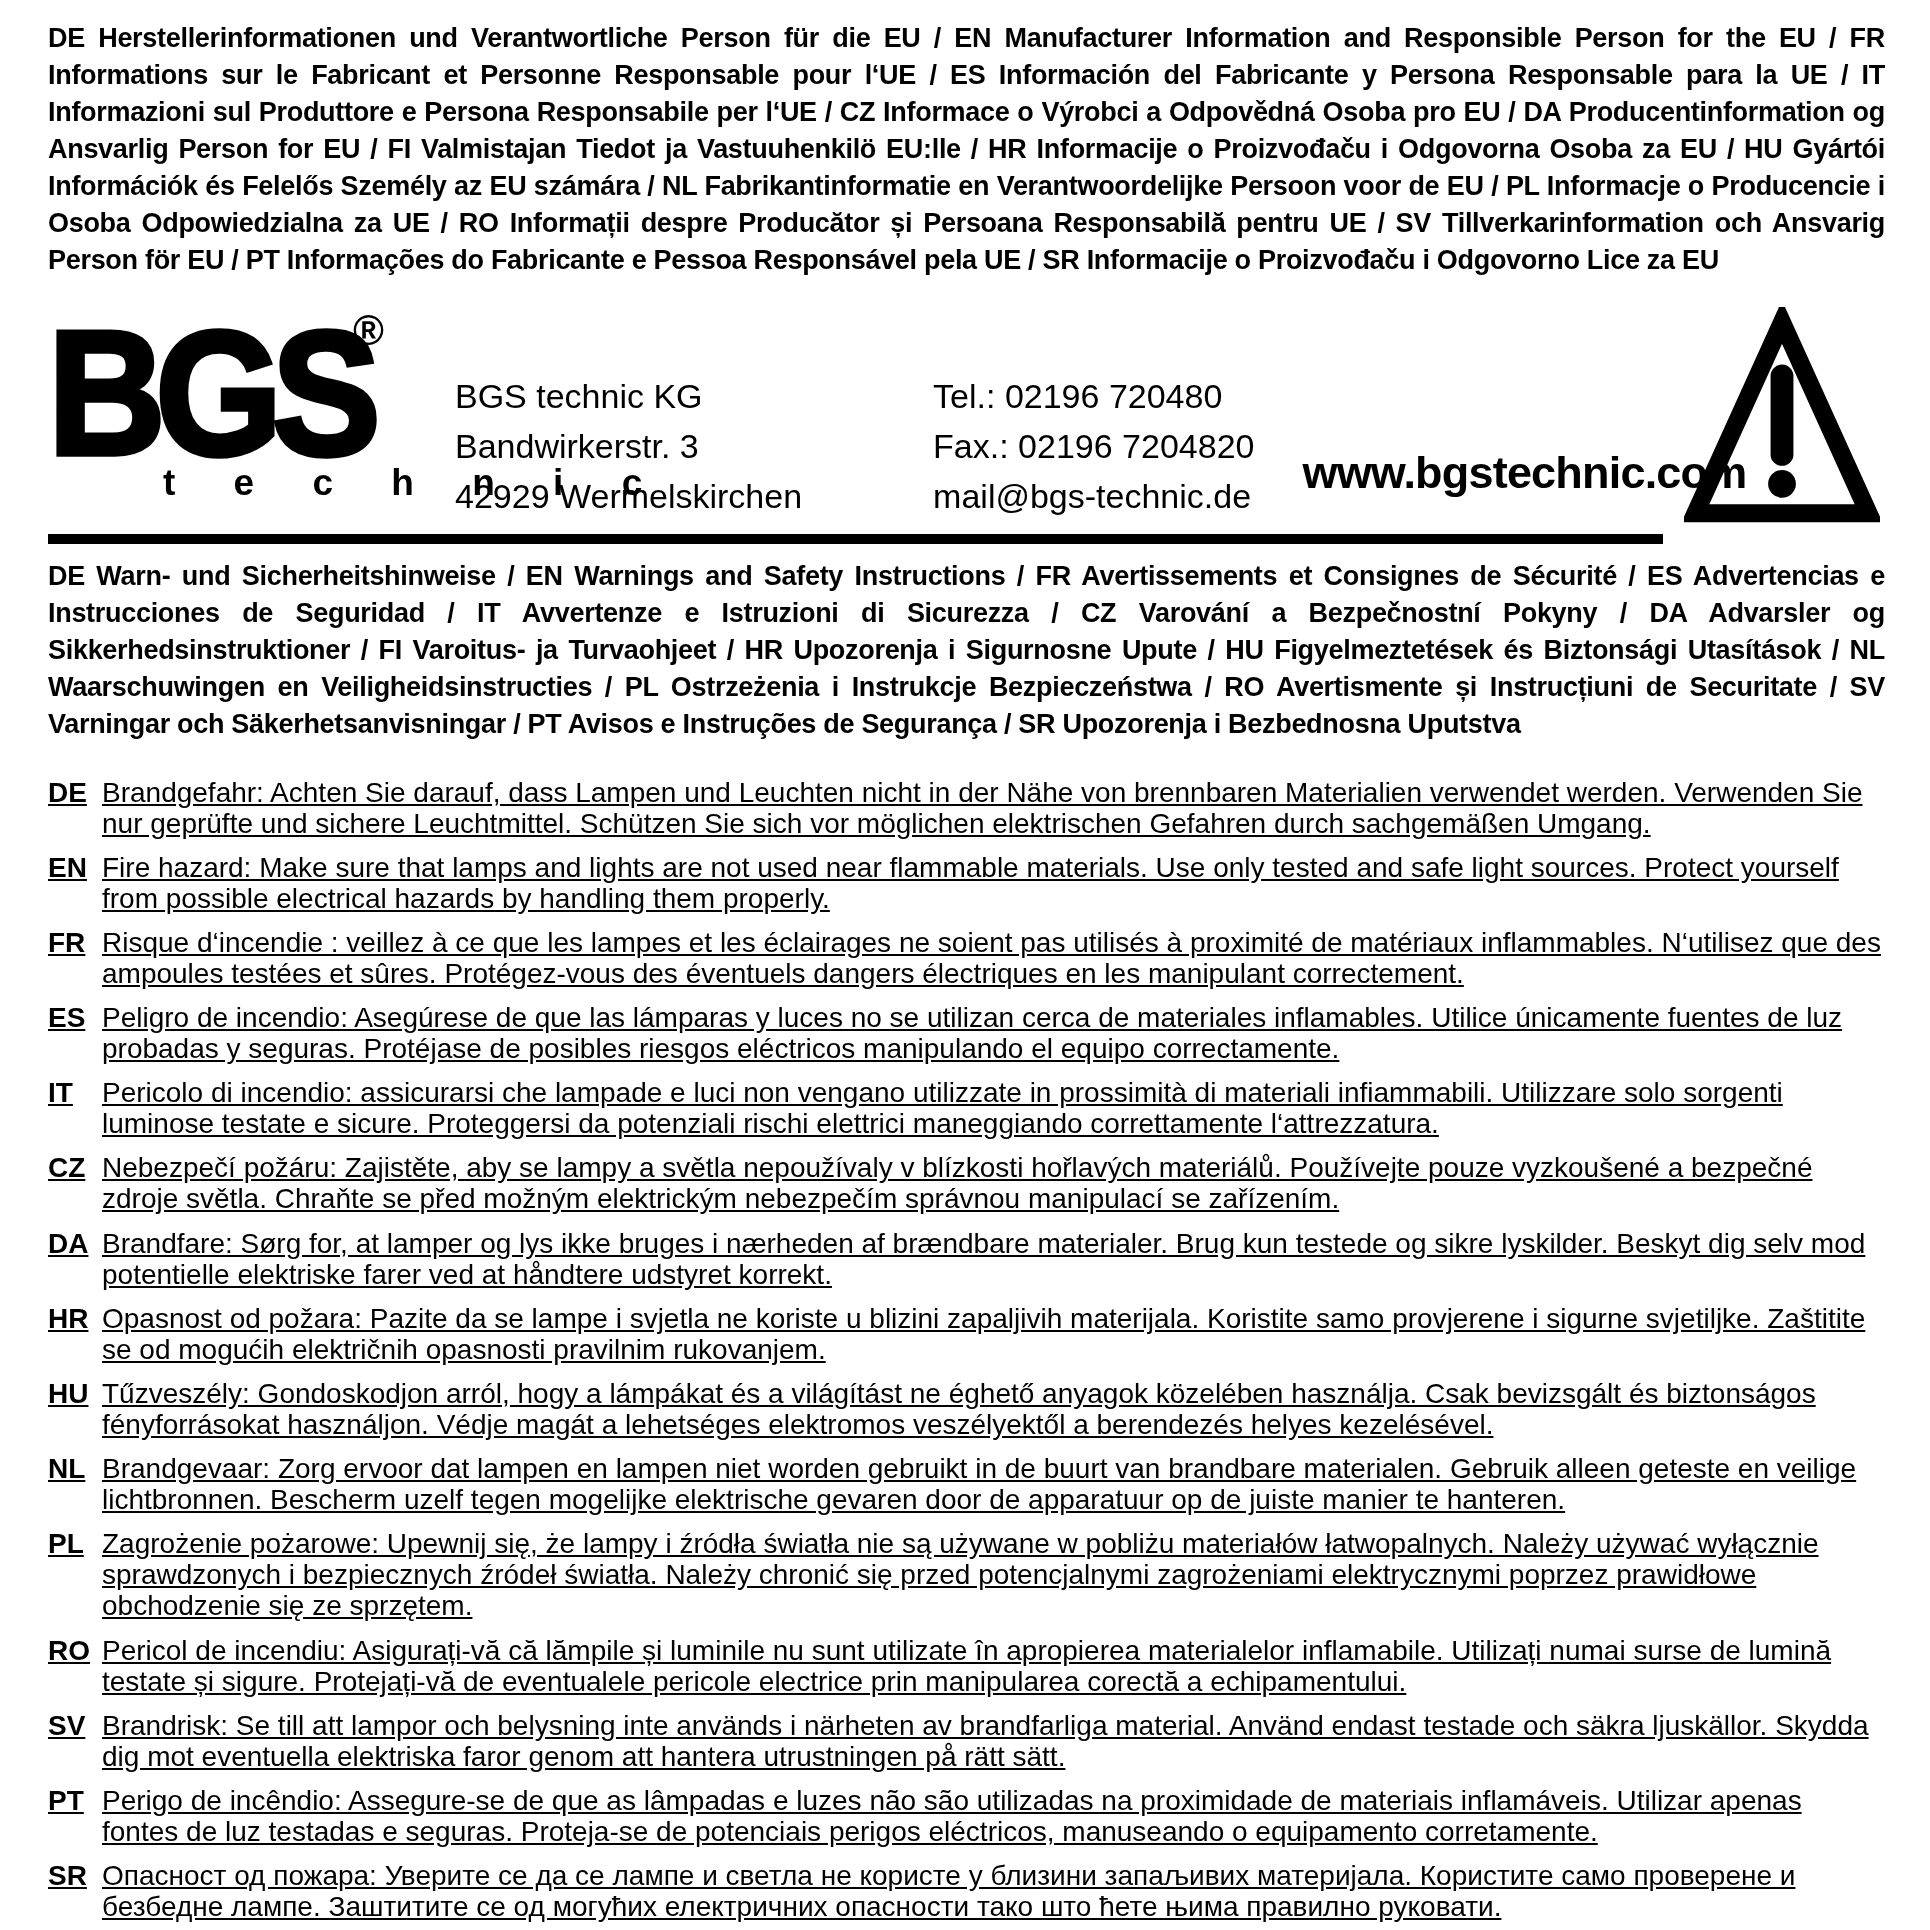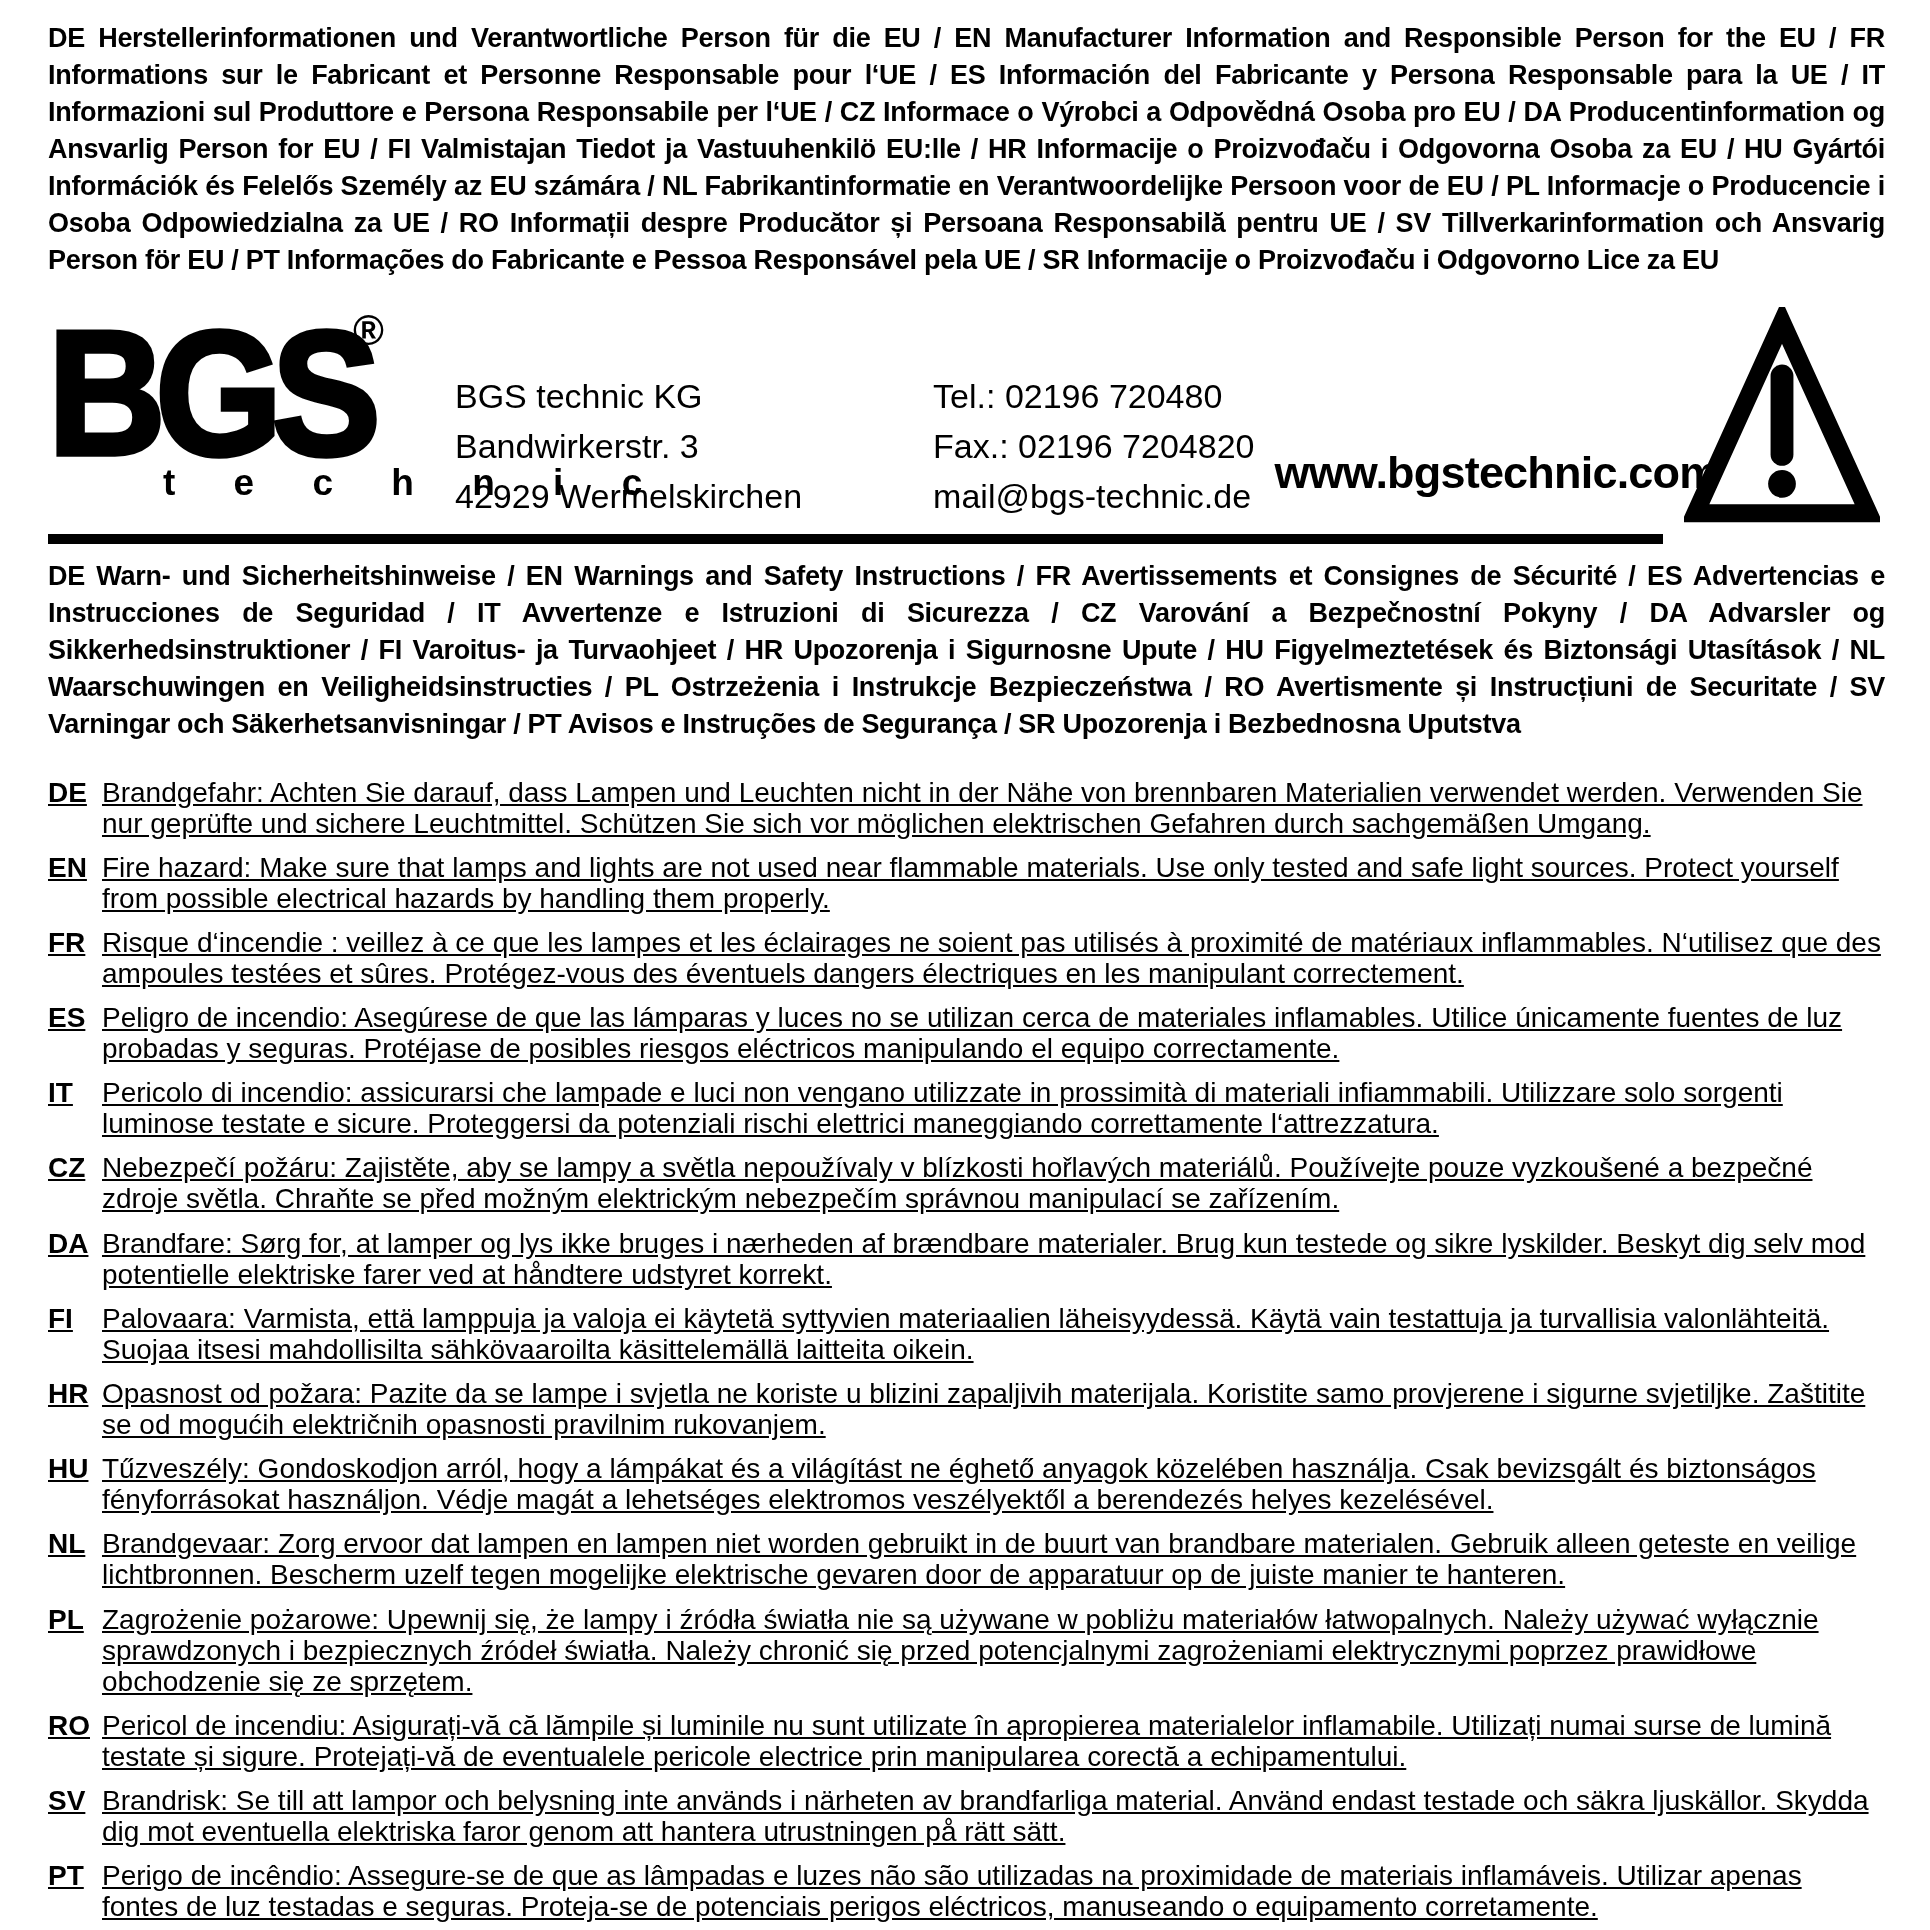--- a/index.html
+++ b/index.html
@@ -31,21 +31,21 @@
     position:absolute;top:1.6px;left:305px;
     font-size:42px;font-weight:bold;-webkit-text-stroke:0;
   }
   .logo-sub{
     font-weight:bold;font-size:37px;letter-spacing:24px;
     margin:-20px 0 17px 115px;white-space:nowrap;
   }
   .addr{margin-left:72px;margin-top:37px;font-size:34px;line-height:50px;white-space:nowrap;}
   .contact{margin-left:131px;margin-top:37px;font-size:34px;line-height:50px;white-space:nowrap;}
   .website{
-    margin-left:20px;align-self:flex-end;margin-bottom:22px;
+    margin-left:48px;align-self:flex-end;margin-bottom:22px;
     font-weight:bold;font-size:45px;letter-spacing:-0.8px;white-space:nowrap;
   }
   .tri{position:absolute;right:4.7px;top:-4.7px;width:196px;height:223px;}
   .rule{height:10px;background:#000;width:1615px;margin-top:12.5px;}
   .hdr2{margin-top:14px;}
   
   .langs{margin-top:34px;}
   .lrow{display:flex;margin-bottom:13.2px;font-size:28px;line-height:31px;text-decoration:underline;}
   .lcode{font-weight:bold;width:54px;flex:none;}
   .ltext{flex:1;}
@@ -110,24 +110,20 @@
     </div>
     <div class="lrow">
       <div class="lcode">CZ</div>
       <div class="ltext">Nebezpečí požáru: Zajistěte, aby se lampy a světla nepoužívaly v blízkosti hořlavých materiálů. Používejte pouze vyzkoušené a bezpečné zdroje světla. Chraňte se před možným elektrickým nebezpečím správnou manipulací se zařízením.</div>
     </div>
     <div class="lrow">
       <div class="lcode">DA</div>
       <div class="ltext">Brandfare: Sørg for, at lamper og lys ikke bruges i nærheden af brændbare materialer. Brug kun testede og sikre lyskilder. Beskyt dig selv mod potentielle elektriske farer ved at håndtere udstyret korrekt.</div>
     </div>
     <div class="lrow">
-      <div class="lcode">FI</div>
-      <div class="ltext">Palovaara: Varmista, että lamppuja ja valoja ei käytetä syttyvien materiaalien läheisyydessä. Käytä vain testattuja ja turvallisia valonlähteitä. Suojaa itsesi mahdollisilta sähkövaaroilta käsittelemällä laitteita oikein.</div>
-    </div>
-    <div class="lrow">
       <div class="lcode">HR</div>
       <div class="ltext">Opasnost od požara: Pazite da se lampe i svjetla ne koriste u blizini zapaljivih materijala. Koristite samo provjerene i sigurne svjetiljke. Zaštitite se od mogućih električnih opasnosti pravilnim rukovanjem.</div>
     </div>
     <div class="lrow">
       <div class="lcode">HU</div>
       <div class="ltext">Tűzveszély: Gondoskodjon arról, hogy a lámpákat és a világítást ne éghető anyagok közelében használja. Csak bevizsgált és biztonságos fényforrásokat használjon. Védje magát a lehetséges elektromos veszélyektől a berendezés helyes kezelésével.</div>
     </div>
     <div class="lrow">
       <div class="lcode">NL</div>
       <div class="ltext">Brandgevaar: Zorg ervoor dat lampen en lampen niet worden gebruikt in de buurt van brandbare materialen. Gebruik alleen geteste en veilige lichtbronnen. Bescherm uzelf tegen mogelijke elektrische gevaren door de apparatuur op de juiste manier te hanteren.</div>

